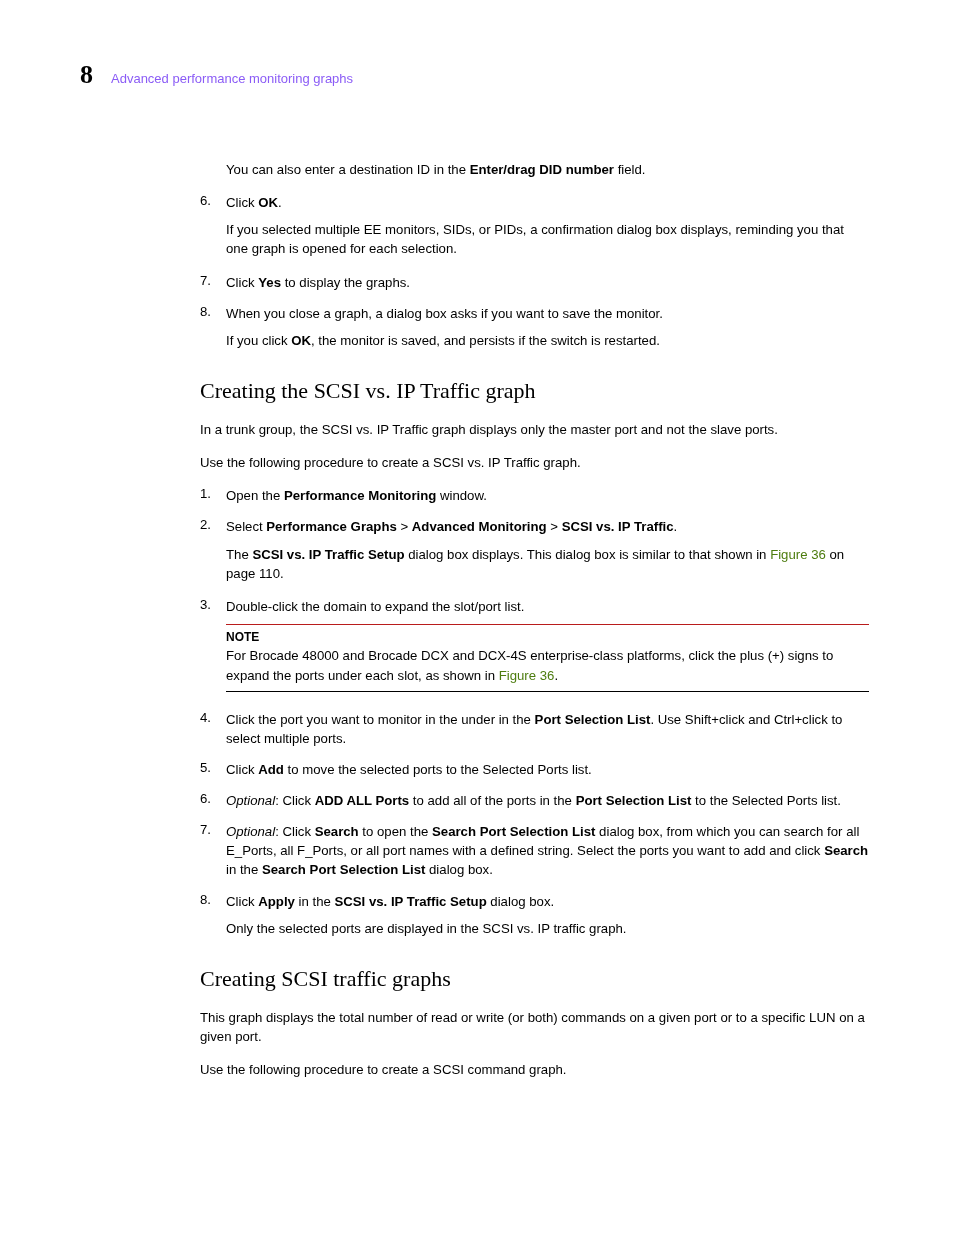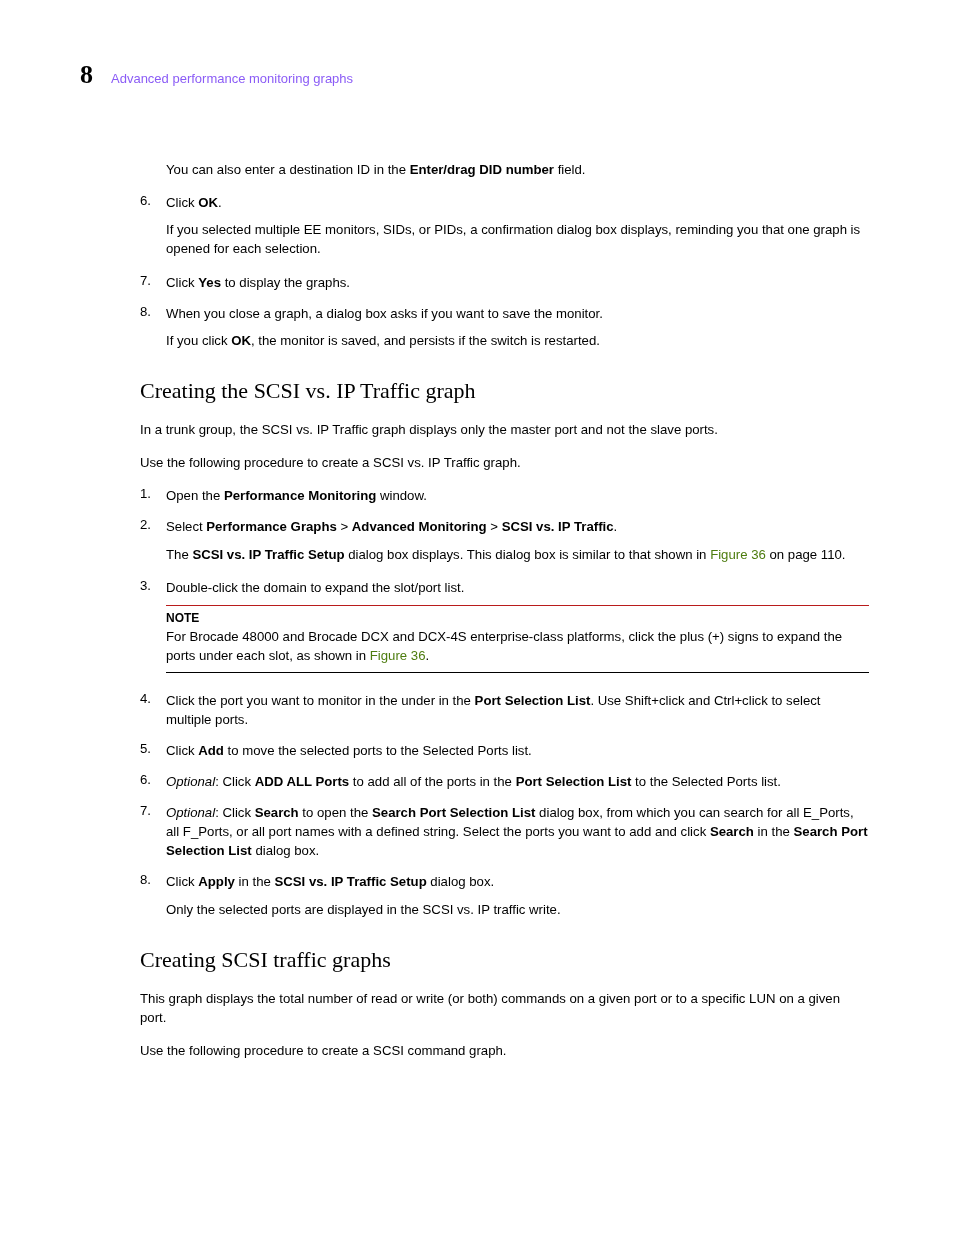--- a/index.html
+++ b/index.html
@@ -22,21 +22,21 @@
   .chapter-num {
     font-family: Georgia, 'Times New Roman', serif;
     font-size: 26px;
     font-weight: bold;
   }
   .header-text {
     font-size: 13px;
     color: #8b5cf6;
   }
   .content {
-    margin-left: 60px;
+    margin-left: 120px;
     margin-right: 5px;
   }
   .para {
     margin-bottom: 14px;
     line-height: 1.45;
     font-size: 13.2px;
   }
   .list-row {
     display: flex;
     margin-bottom: 8px;
@@ -185,20 +185,20 @@
     </div>
   </div>
   <div class="spacer-sm"></div>
 
   <div class="list-row">
     <div class="list-num">8.</div>
     <div class="list-body">
       <span>Click </span><span class="bold">Apply</span><span> in the </span><span class="bold">SCSI vs. IP Traffic Setup</span><span> dialog box.</span>
     </div>
   </div>
-  <div class="sub-para">Only the selected ports are displayed in the SCSI vs. IP traffic write.</div>
+  <div class="sub-para">Only the selected ports are displayed in the SCSI vs. IP traffic graph.</div>
 
   <h2 class="section">Creating SCSI traffic graphs</h2>
 
   <div class="para" style="margin-left:0">This graph displays the total number of read or write (or both) commands on a given port or to a specific LUN on a given port.</div>
   <div class="para" style="margin-left:0">Use the following procedure to create a SCSI command graph.</div>
 
 </div>
 
 </body></html>

